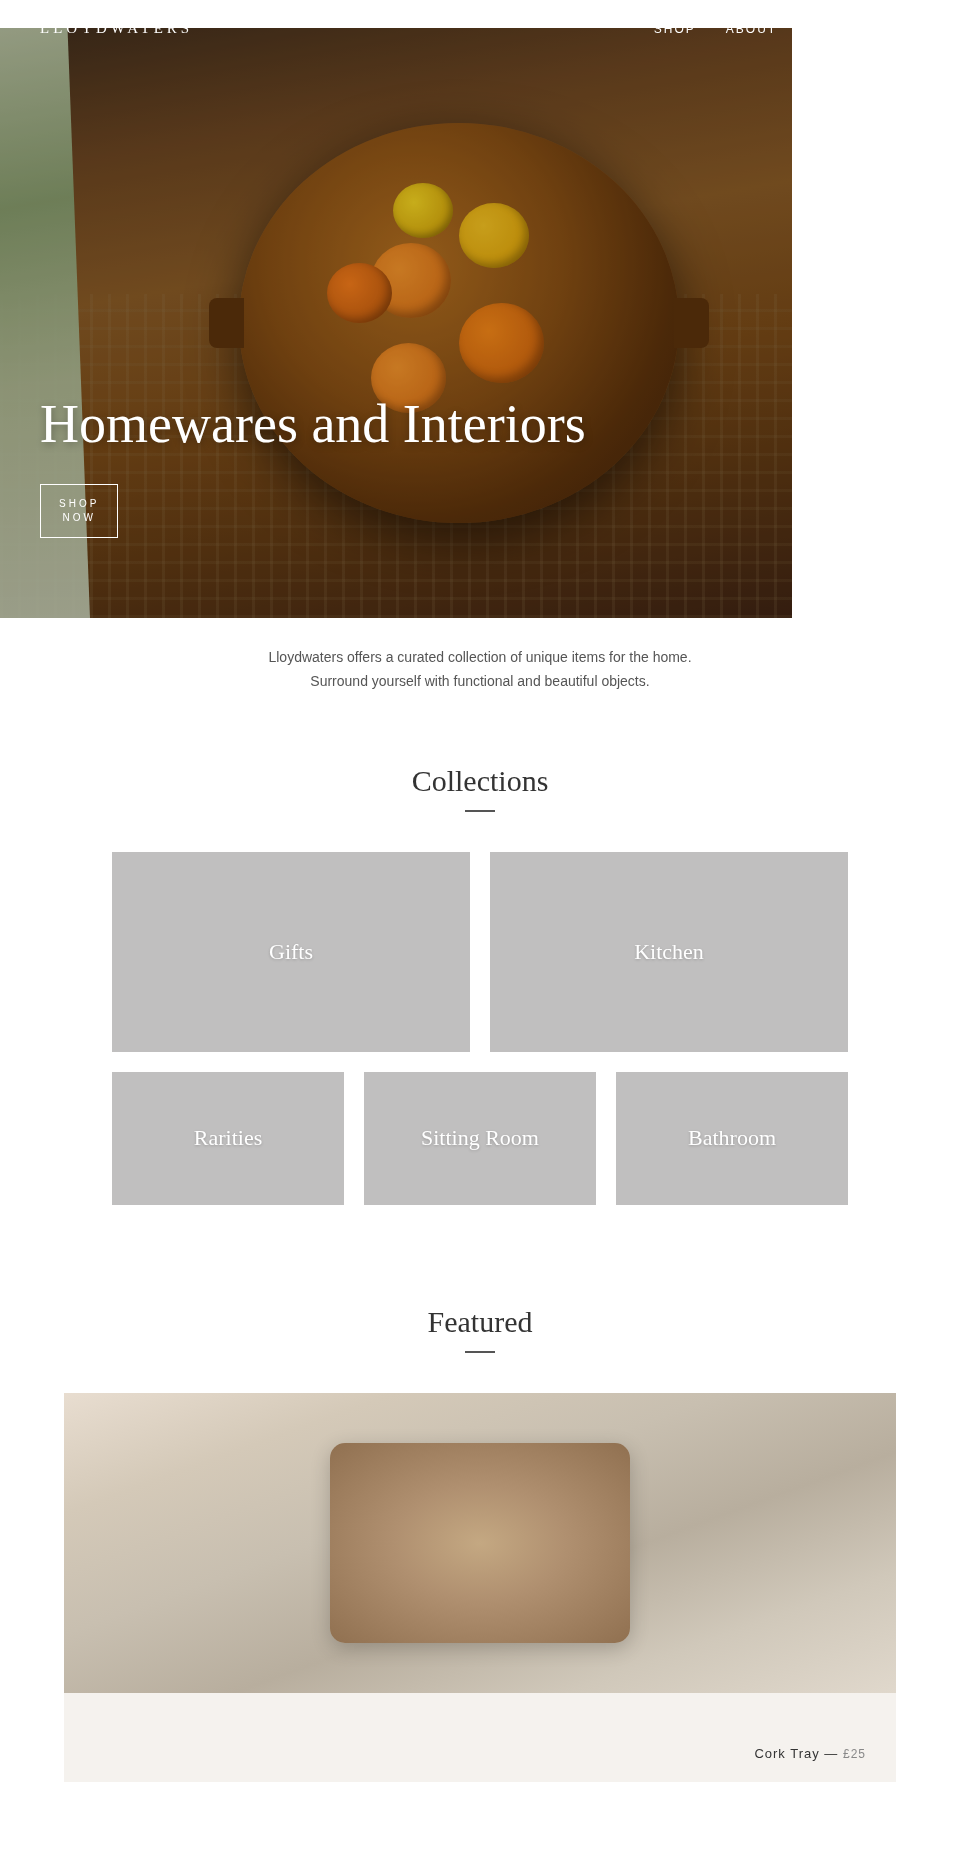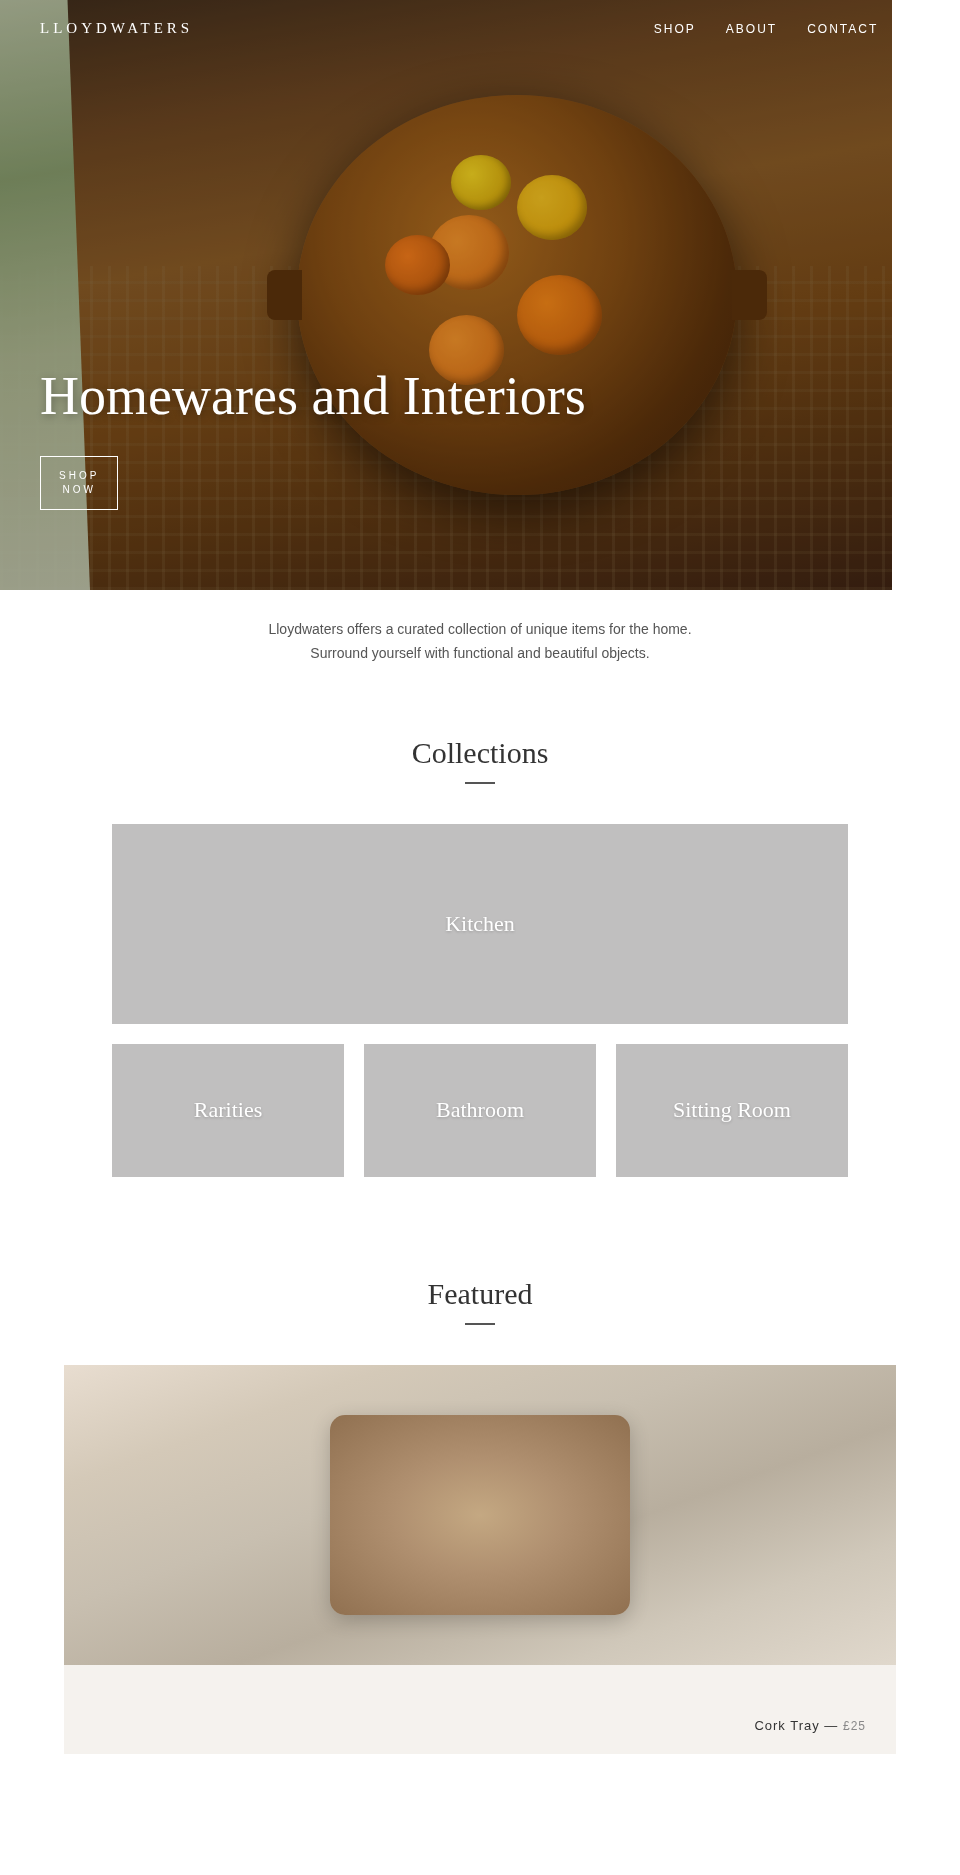--- a/index.html
+++ b/index.html
@@ -54,24 +54,25 @@
 
     .nav-icon {
       color: #fff;
       font-size: 14px;
       cursor: pointer;
     }
 
     
     .hero {
       position: relative;
-      width: 892px;
+      width: 792px;
       height: 590px;
       overflow: hidden;
       background: #5a4a3a;
+      margin-top: 28px;
     }
 
     .hero-bg {
       width: 100%;
       height: 100%;
       background: 
         radial-gradient(ellipse at 55% 45%, #c0762a 0%, #8b5a2b 30%, #5c3d1e 60%, #3a2510 100%);
       position: relative;
     }
 
@@ -276,33 +277,36 @@
     <span>Surround yourself with functional and beautiful objects.</span>
   </p>
 </section>
 
 <section class="collections-section">
   <h2 class="section-title">Collections</h2>
   <div class="section-divider"></div>
 
   <div class="collections-top-row">
     <div class="collection-card-large">
+      <span class="collection-label">Gifts</span>
+    </div>
+    <div class="collection-card-large">
       <span class="collection-label">Kitchen</span>
     </div>
   </div>
 
   <div class="collections-bottom-row">
     <div class="collection-card-small">
       <span class="collection-label">Rarities</span>
     </div>
     <div class="collection-card-small">
+      <span class="collection-label">Sitting Room</span>
+    </div>
+    <div class="collection-card-small">
       <span class="collection-label">Bathroom</span>
-    </div>
-    <div class="collection-card-small">
-      <span class="collection-label">Sitting Room</span>
     </div>
   </div>
 </section>
 
 <section class="featured-section">
   <h2 class="section-title">Featured</h2>
   <div class="section-divider"></div>
 
   <div class="featured-product-card">
     <div class="featured-product-image">

